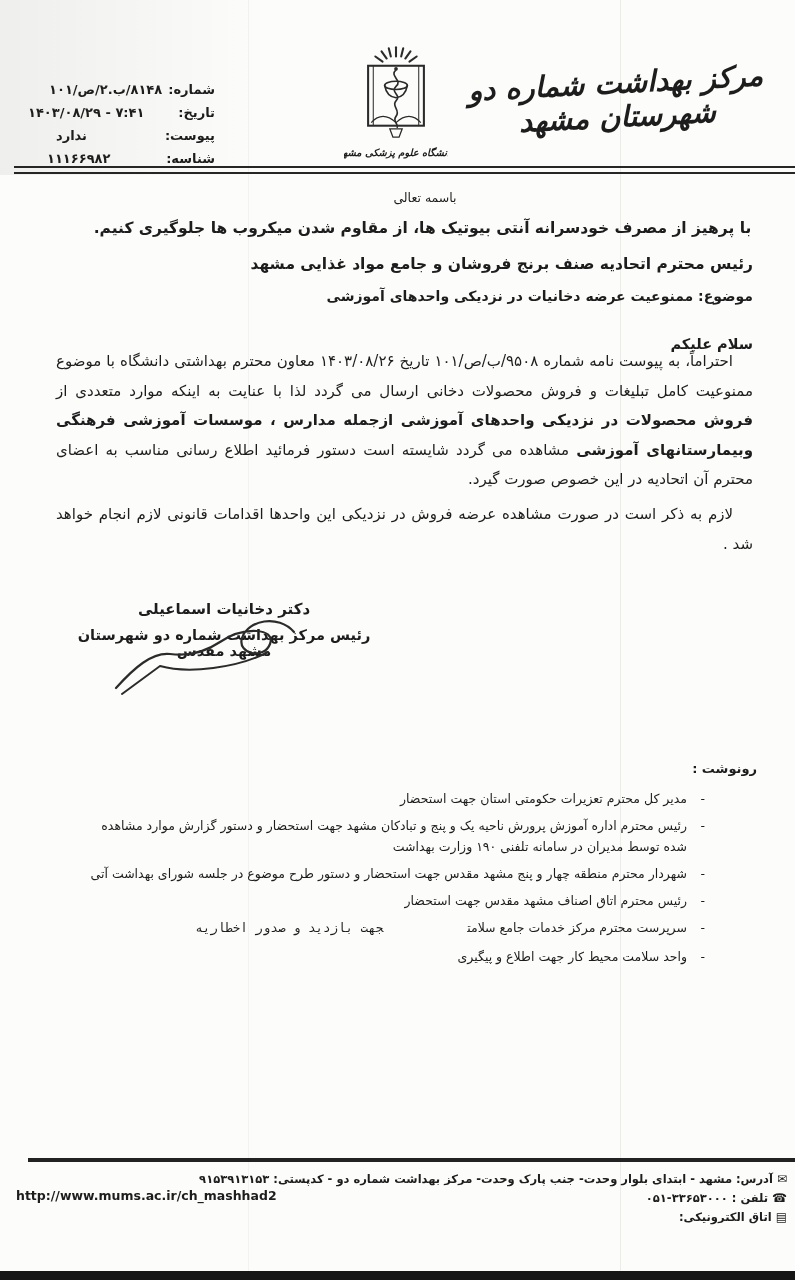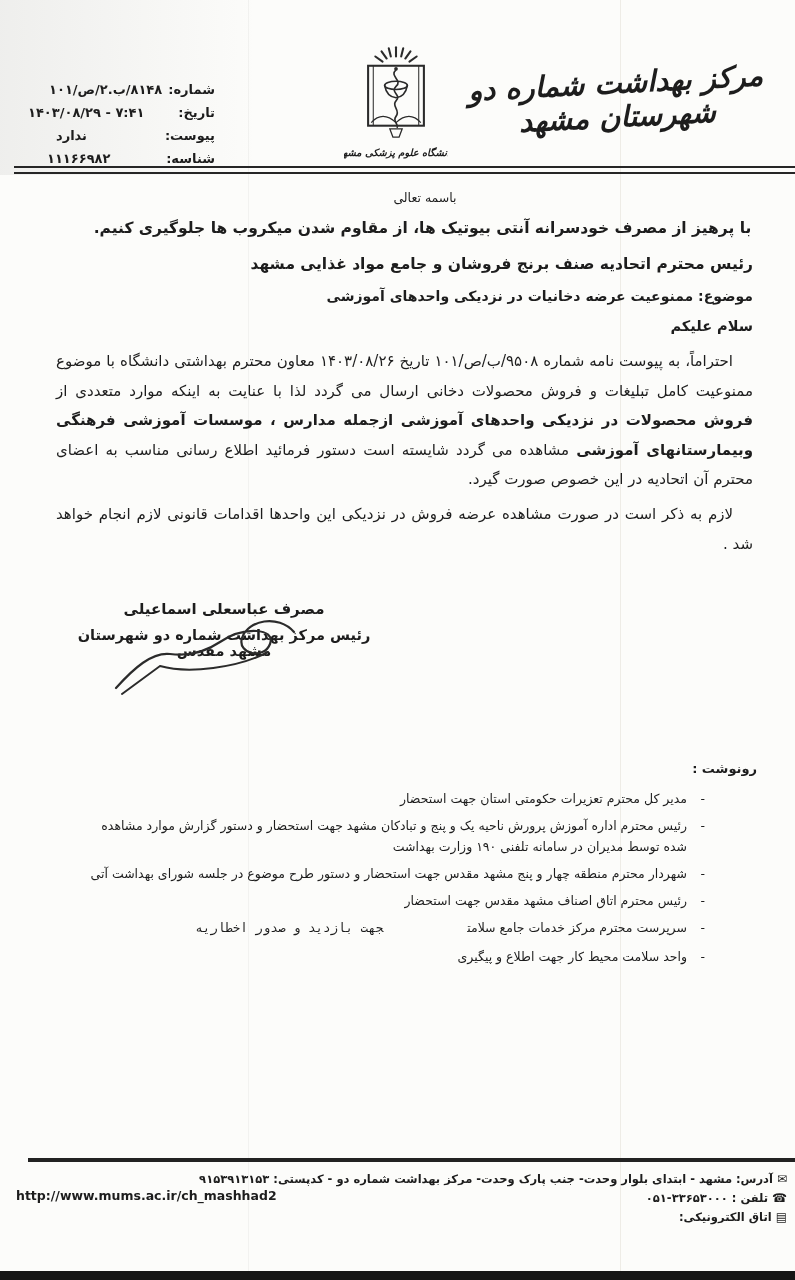--- a/index.html
+++ b/index.html
@@ -28,21 +28,21 @@
     transform:rotate(-3deg);line-height:34px;
   }
   .hrule{position:absolute;left:14px;right:0;top:166px;height:4px;
     border-top:2px solid #262626;border-bottom:2px solid #262626;}
 
   
   .basmala{position:absolute;left:55px;right:0;top:190px;text-align:center;font-size:12.5px;font-weight:normal;}
   .slogan{position:absolute;left:50px;right:0;top:219px;text-align:center;font-size:15.5px;font-weight:bold;}
   .recipient{position:absolute;right:42px;top:255px;font-size:15.5px;font-weight:bold;}
   .subject{position:absolute;right:42px;top:288px;font-size:14px;font-weight:bold;}
-  .greeting{position:absolute;right:42px;top:318px;font-size:14.5px;font-weight:bold;}
+  .greeting{position:absolute;right:42px;top:336px;font-size:14.5px;font-weight:bold;}
   .para{position:absolute;right:42px;left:56px;font-size:15px;line-height:29.5px;
     text-align:justify;text-indent:20px;}
   .para.p1{top:347px;}
   .para.p2{top:500px;}
   .para b{font-weight:bold;margin-top:28px;}
 
   
   .sign-block{position:absolute;right:405px;left:58px;top:600px;text-align:center;font-weight:bold;}
   .sign-name{font-size:15px;margin-bottom:9px;}
   .sign-title{font-size:14.5px;}
@@ -133,21 +133,21 @@
   <div class="slogan">با پرهیز از مصرف خودسرانه آنتی بیوتیک ها، از مقاوم شدن میکروب ها جلوگیری کنیم.</div>
   <div class="recipient">رئیس محترم اتحادیه صنف برنج فروشان و جامع مواد غذایی مشهد</div>
   <div class="subject">موضوع: ممنوعیت عرضه دخانیات در نزدیکی واحدهای آموزشی</div>
   <div class="greeting">سلام علیکم</div>
 
   <div class="para p1"><span>احتراماً، به پیوست نامه شماره ۹۵۰۸/ب/ص/۱۰۱ تاریخ ۱۴۰۳/۰۸/۲۶ معاون محترم بهداشتی دانشگاه با موضوع ممنوعیت کامل تبلیغات و فروش محصولات دخانی ارسال می گردد لذا با عنایت به اینکه موارد متعددی از </span><b>فروش محصولات در نزدیکی واحدهای آموزشی ازجمله مدارس ، موسسات آموزشی فرهنگی وبیمارستانهای آموزشی</b><span> مشاهده می گردد شایسته است دستور فرمائید اطلاع رسانی مناسب به اعضای محترم آن اتحادیه در این خصوص صورت گیرد.</span></div>
 
   <div class="para p2">لازم به ذکر است در صورت مشاهده عرضه فروش در نزدیکی این واحدها اقدامات قانونی لازم انجام خواهد شد .</div>
 
   <div class="sign-block">
-    <div class="sign-name">مصرف عباسعلی اسماعیلی</div>
+    <div class="sign-name">دکتر دخانیات اسماعیلی</div>
     <div class="sign-title">رئیس مرکز بهداشت شماره دو شهرستان مشهد مقدس</div>
   </div>
   <svg class="sig-svg" viewBox="0 0 210 90">
     <path class="ink" stroke-width="2.2" stroke-linecap="round" d="M186 20 C170 2 140 8 134 26 C129 42 156 48 162 32 C168 16 136 14 112 30 C94 42 76 44 62 42 C44 40 26 56 8 76"></path>
     <path class="ink" stroke-width="2" stroke-linecap="round" d="M160 40 C130 56 80 62 52 54 L14 82"></path>
   </svg>
 
   <div class="cc-label">رونوشت :</div>
   <div class="cc-list">
 

